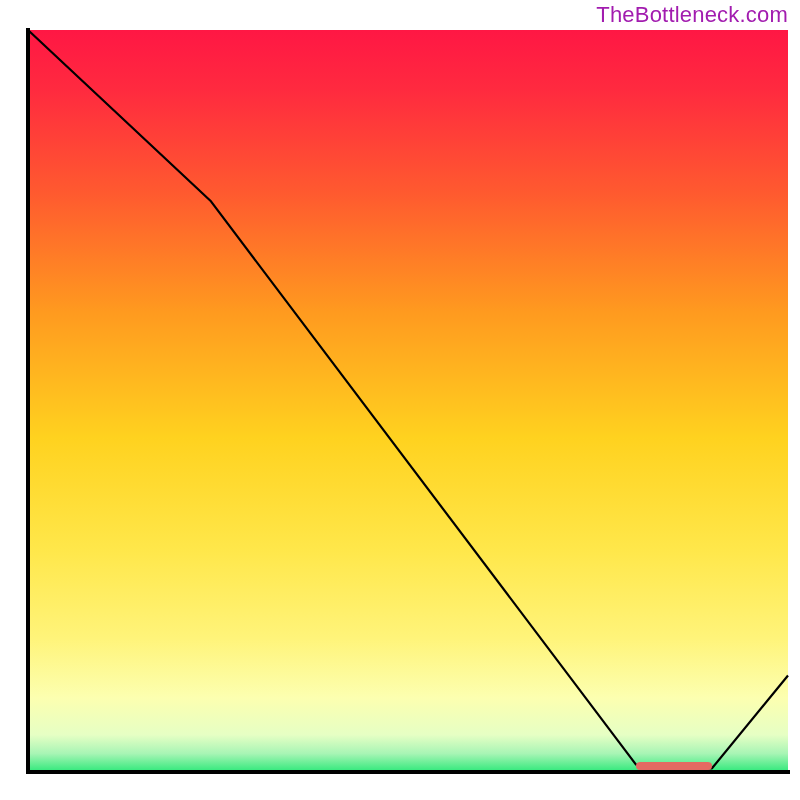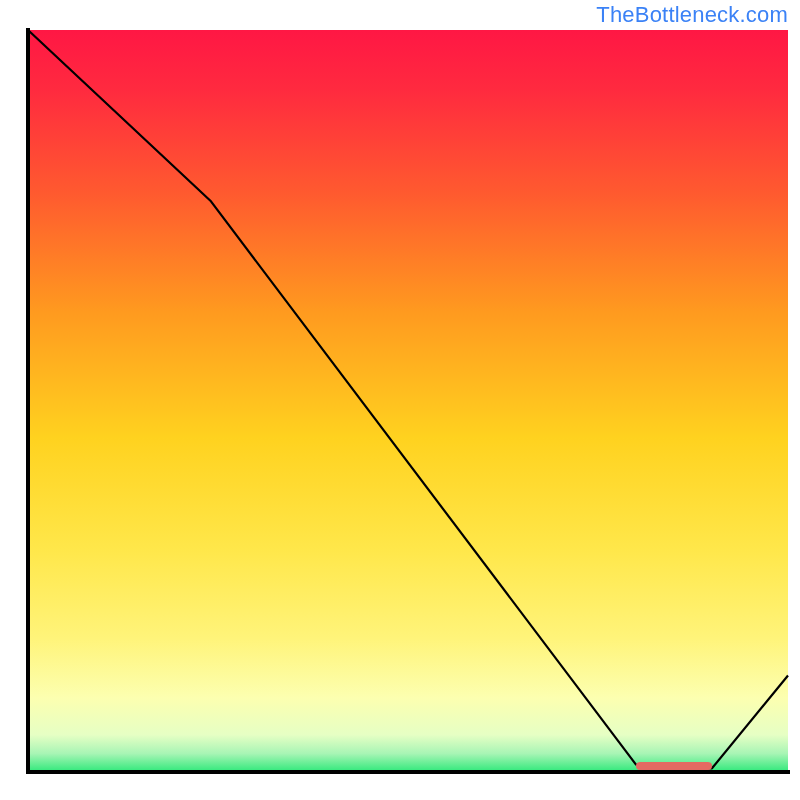--- a/index.html
+++ b/index.html
@@ -13,21 +13,21 @@
   .wrap {
     position: relative;
     width: 800px;
     height: 800px;
   }
   .attribution {
     position: absolute;
     top: 2px;
     right: 12px;
     font-size: 22px;
-    color: #3b82f6;
+    color: #a21caf;
     font-weight: 400;
     letter-spacing: 0.2px;
   }
   svg.chart {
     position: absolute;
     left: 0;
     top: 0;
   }
 </style>
 </head>

